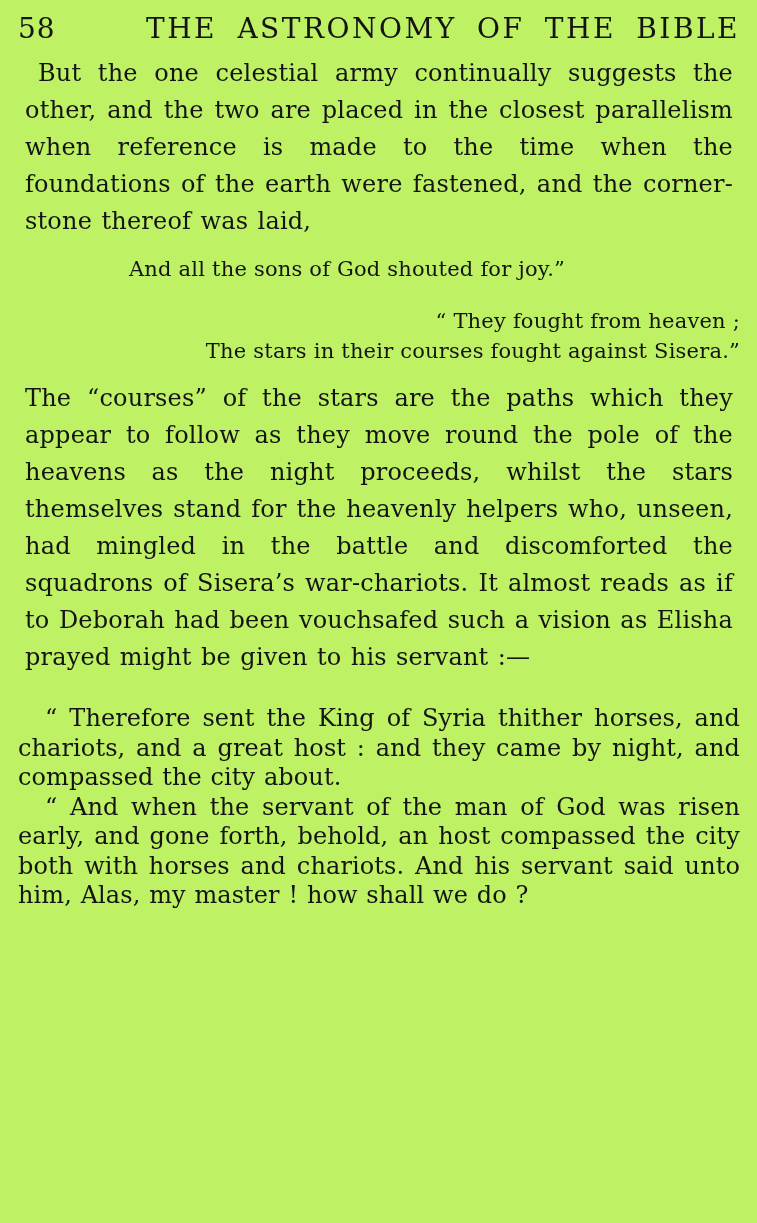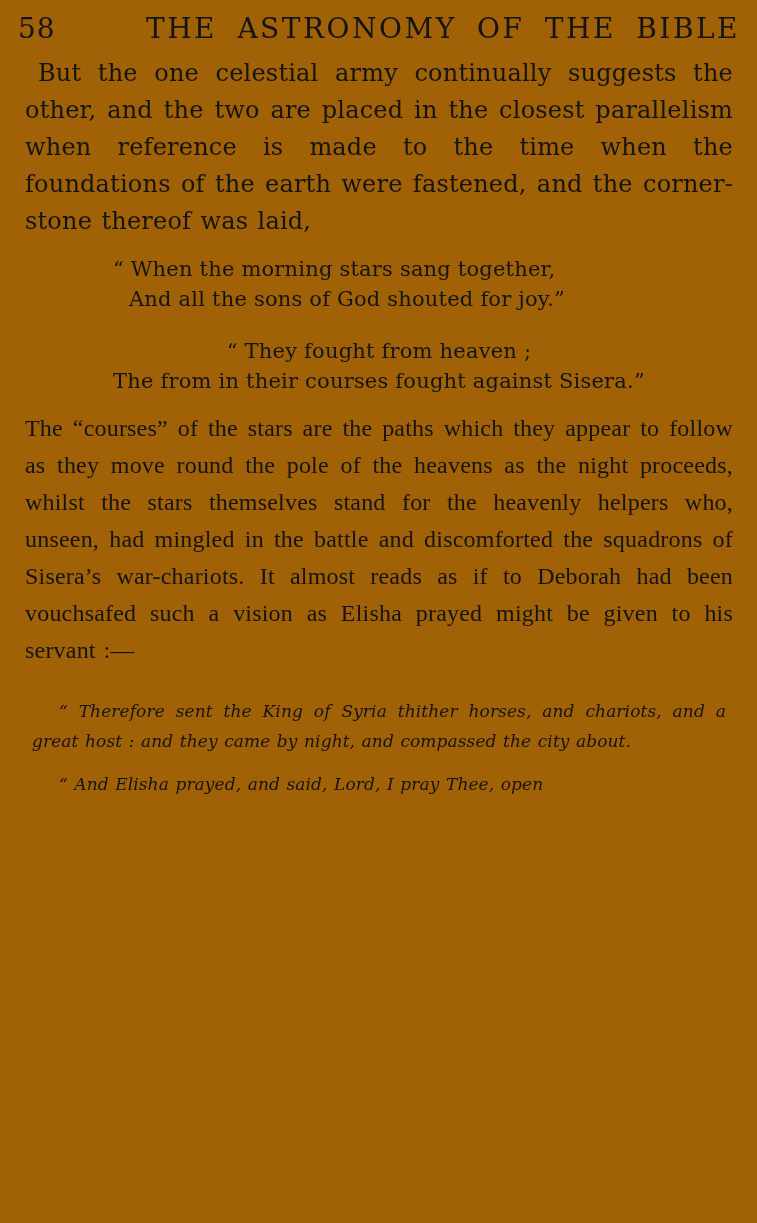--- a/index.html
+++ b/index.html
@@ -12,21 +12,21 @@
     height: 1223px;
     overflow: hidden;
     font-family: "DejaVu Serif", "Liberation Serif", serif;
     color: #141414;
   }
   .page {
     box-sizing: border-box;
     width: 757px;
     height: 1223px;
     padding: 0 17px 0 18px;
-    background: #a16207;
+    background: #bef264;
   }
   
   .running-head {
     position: relative;
     padding-top: 12px;
     height: 36px;
   }
   .page-number {
     position: absolute;
     left: 0;
@@ -45,74 +45,72 @@
   p.body-para {
     margin: 7px;
     font-size: 24px;
     line-height: 37px;
     text-align: justify;
     letter-spacing: 0.2px;
     word-spacing: 1.5px;
   }
   .para-1 { margin-top: 24px; text-indent: 13px; }
   .para-2 { margin-top: 0; }
-  .para-3 { margin-top: 0; font-family: Liberation Serif, serif; }
+  .para-3 { margin-top: 0; }
   
   .verse {
     font-size: 21px;
     line-height: 30px;
     letter-spacing: 0.2px;
   }
   .verse-1 {
     margin: 14px 0 22px 95px;
   }
   .verse-1 .verse-line-2 { margin-left: 16px; }
   .verse-2 {
     margin: 20px 0 14px 0;
-    text-align: center;
+    text-align: right;
   }
   .verse-line { display: block; }
   
   .scripture {
     margin-top: 28px;
   }
   .scripture p {
-    margin: 14px;
-    font-size: 17px;
+    margin: 0;
+    font-size: 24px;
     line-height: 29.5px;
     text-align: justify;
     text-indent: 27px;
     letter-spacing: 0.1px;
     word-spacing: 1px;
-    font-style: italic;
   }
 </style>
 </head>
 <body>
 
 <div class="page">
 
   <div class="running-head">
     <span class="page-number">58</span>
     <div class="running-title">THE ASTRONOMY OF THE BIBLE</div>
   </div>
 
   <p class="body-para para-1">But the one celestial army continually suggests the other, and the two are placed in the closest parallelism when reference is made to the time when the foundations of the earth were fastened, and the corner-stone thereof was laid,</p>
 
   <div class="verse verse-1">
-    <span class="verse-line verse-line-1">“ When the morning stars sang together,</span>
     <span class="verse-line verse-line-2">And all the sons of God shouted for joy.”</span>
   </div>
 
 
   <div class="verse verse-2">
     <span class="verse-line verse-line-1">“ They fought from heaven ;</span>
-    <span class="verse-line verse-line-2">The from in their courses fought against Sisera.”</span>
+    <span class="verse-line verse-line-2">The stars in their courses fought against Sisera.”</span>
   </div>
 
   <p class="body-para para-3">The “courses” of the stars are the paths which they appear to follow as they move round the pole of the heavens as the night proceeds, whilst the stars themselves stand for the heavenly helpers who, unseen, had mingled in the battle and discomforted the squadrons of Sisera’s war-chariots.  It almost reads as if to Deborah had been vouchsafed such a vision as Elisha prayed might be given to his servant :—</p>
 
   <div class="scripture">
     <p>“ Therefore sent the King of Syria thither horses, and chariots, and a great host : and they came by night, and compassed the city about.</p>
-    <p>“ And Elisha prayed, and said, Lord, I pray Thee, open</p>
+    <p>“ And when the servant of the man of God was risen early, and gone forth, behold, an host compassed the city both with horses and chariots.  And his servant said unto him, Alas, my master ! how shall we do ?</p>
   </div>
 
 </div>
 
 </body></html>

